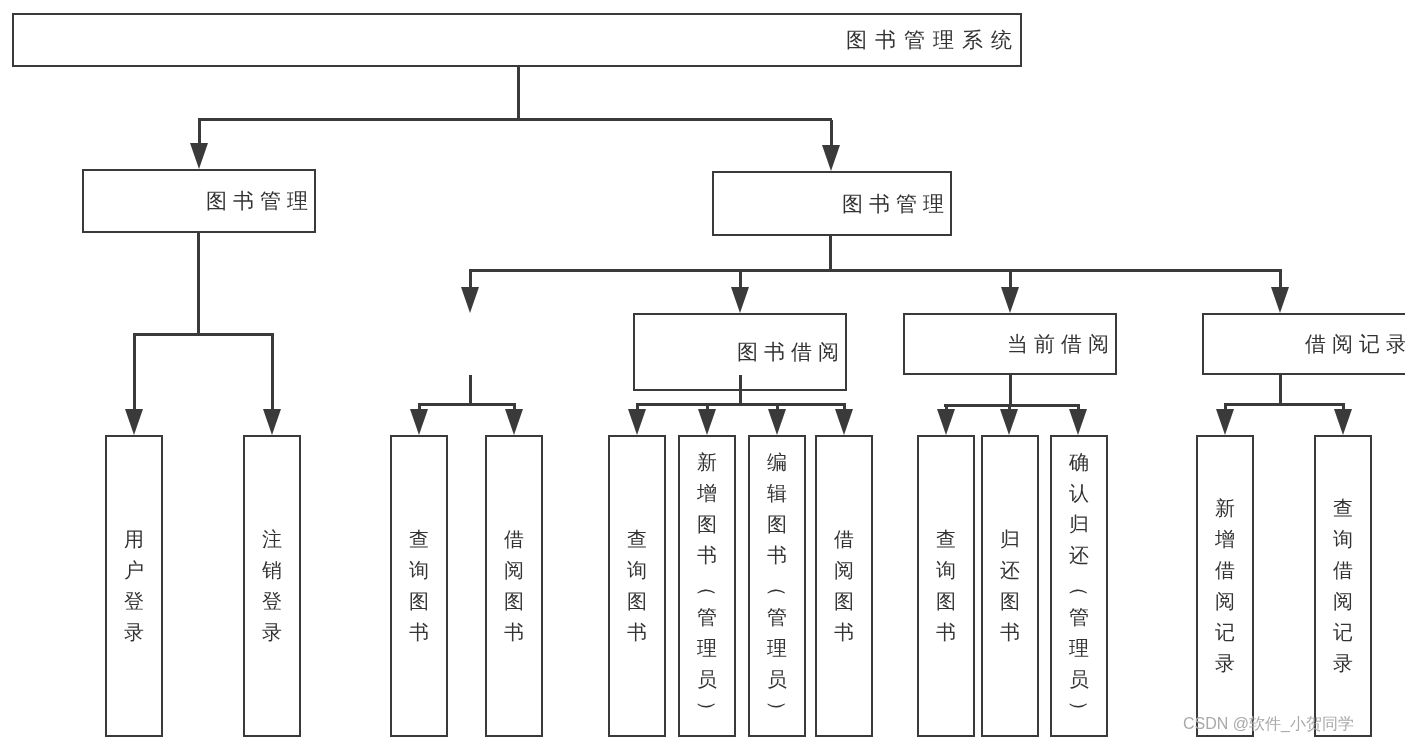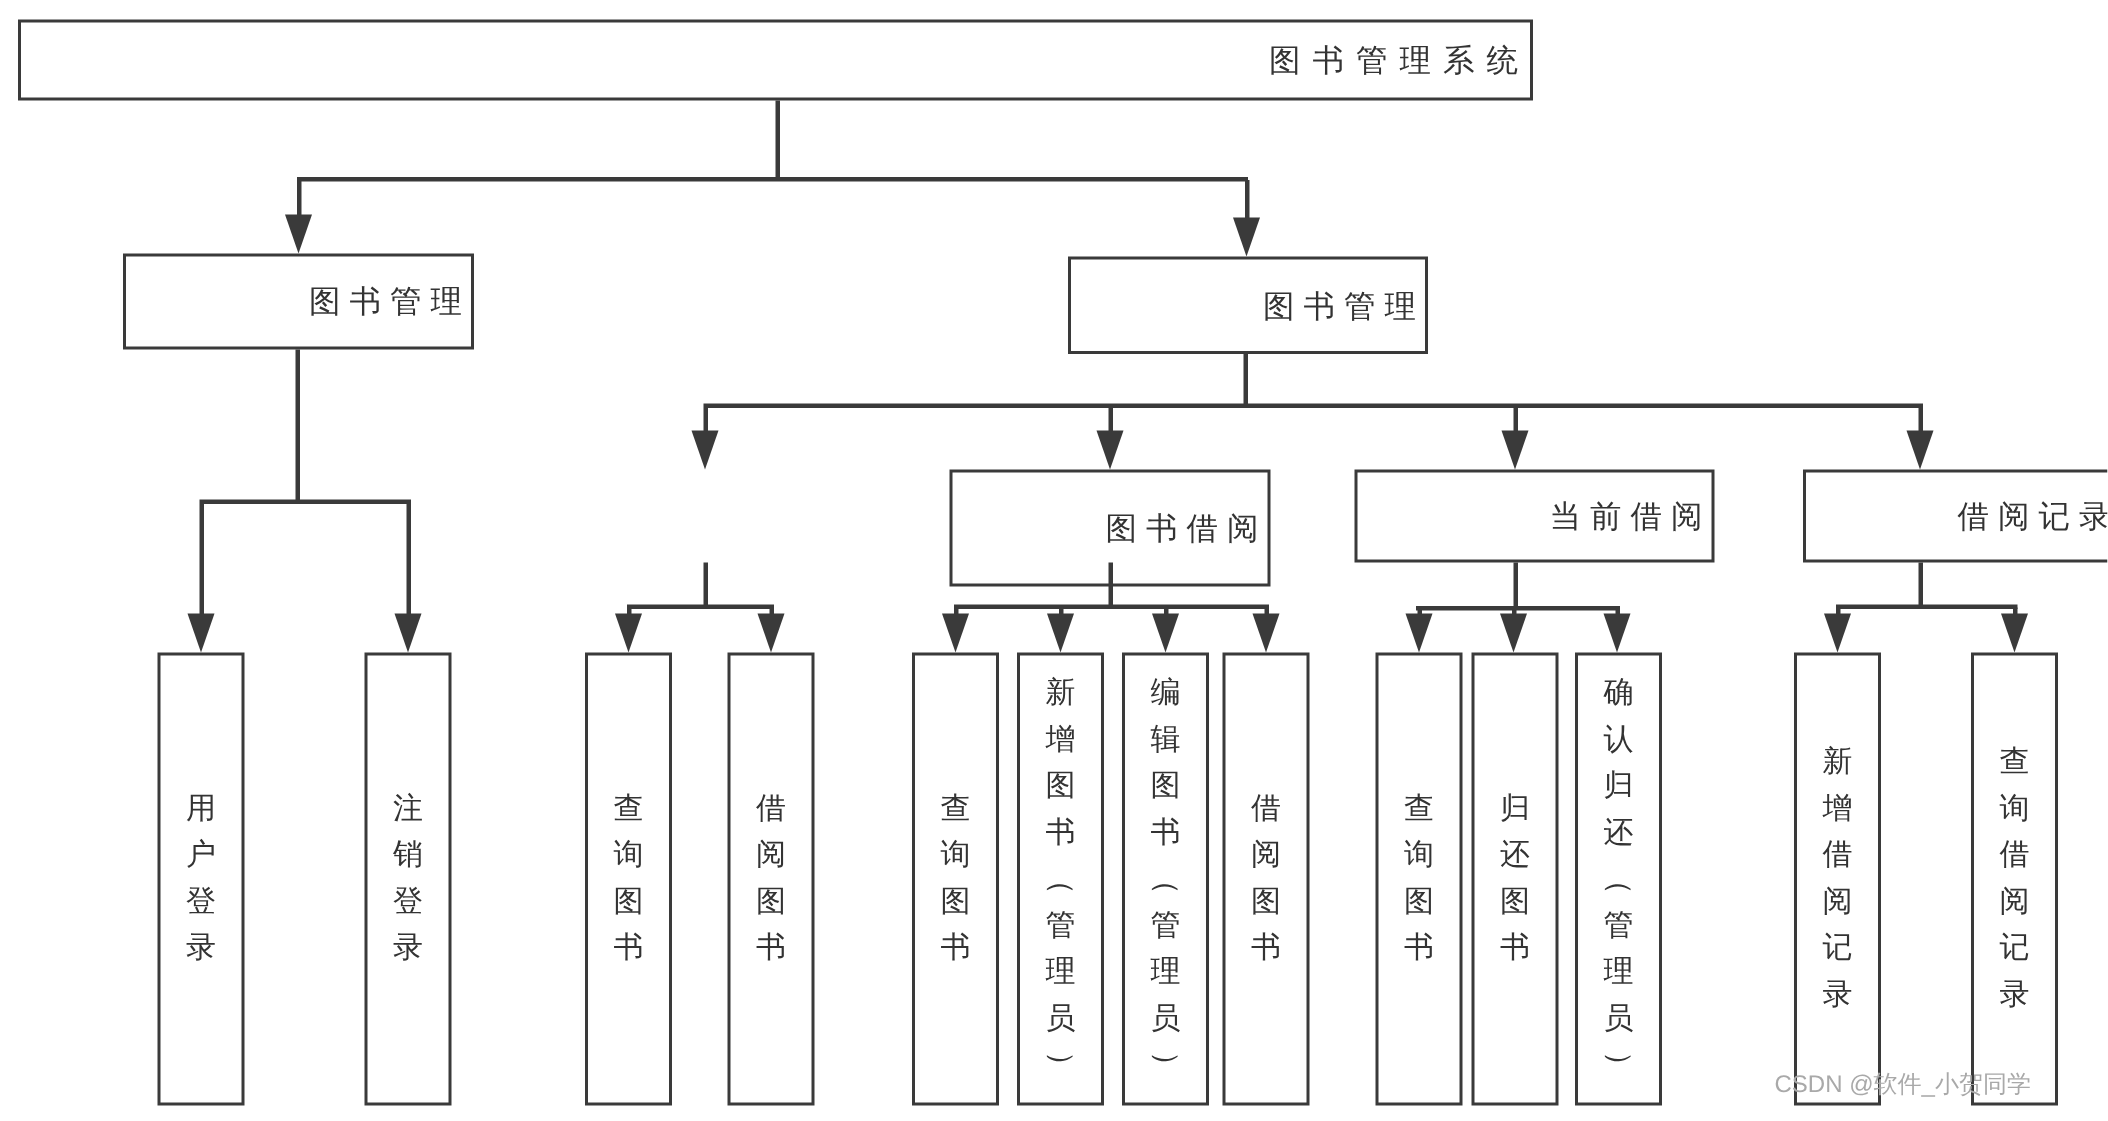--- a/index.html
+++ b/index.html
@@ -82,21 +82,21 @@
 
   <div class="hbox" style="left:712px;top:171px;width:240px;height:65px;">
     <span>图书管理</span>
   </div>
 
 
   <div class="hbox" style="left:633px;top:313px;width:214px;height:78px;">
     <span>图书借阅</span>
   </div>
 
-  <div class="hbox" style="left:903px;top:313px;width:240px;height:62px;">
+  <div class="hbox" style="left:903px;top:313px;width:214px;height:62px;">
     <span>当前借阅</span>
   </div>
 
   <div class="hbox" style="left:1174px;top:313px;width:213px;height:62px;margin-left:28px;">
     <span>借阅记录</span>
   </div>
 
   <div class="vbox" style="left:105px;">
     <div class="vlabel">
         <span>用</span>

